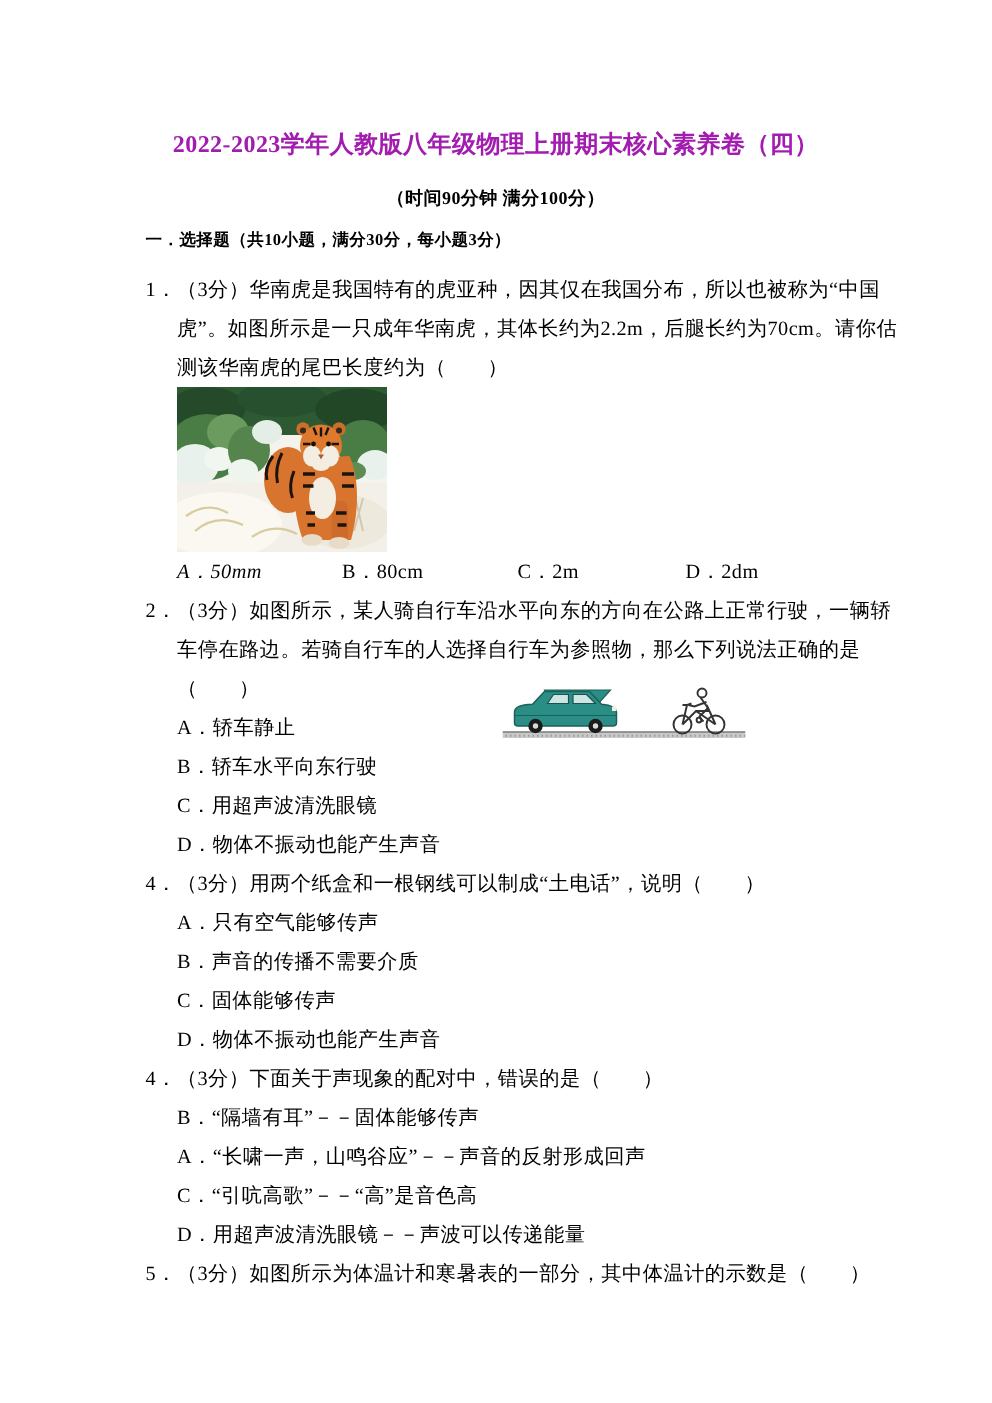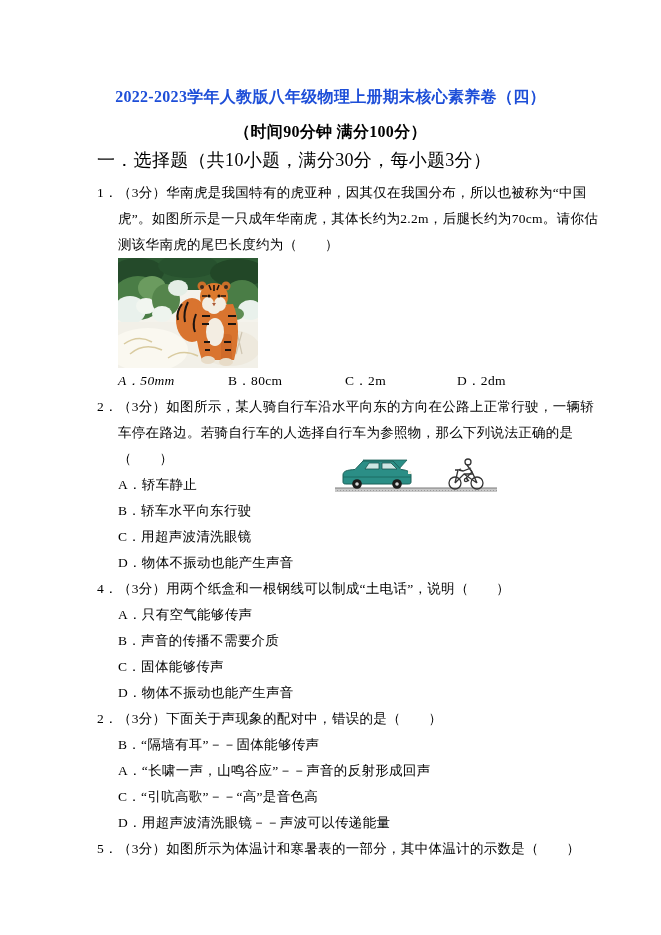--- a/index.html
+++ b/index.html
@@ -16,28 +16,28 @@
   .title{
     margin:86px 20px 0 20px;
     text-align:center;
     font-size:16px;
     font-weight:bold;
     line-height:22px;
   }
   .subtitle{
     margin-top:14px;
     text-align:center;
-    font-size:16px;
+    font-size:12px;
     font-weight:bold;
     line-height:20px;
   }
   .section-heading{
     margin:6px 96px 0 97px;
-    font-size:18px;
-    font-weight:normal;
+    font-size:11px;
+    font-weight:bold;
     line-height:20px;
     margin-top:8px;
   }
   .question{
     margin:0 58px 0 97px;
     line-height:26px;
   }
   .question.first{ margin-top:10px; }
   .stem{
     margin:0;
@@ -69,21 +69,21 @@
     left:238px; top:62px;
     width:162px; height:38px;
     line-height:0;
   }
 </style>
 </head>
 <body>
 
 <div class="page" style="background: rgb(255, 255, 255);">
 
-  <h1 class="title" style="color: #1d4ed8;">2022-2023学年人教版八年级物理上册期末核心素养卷（四）</h1>
+  <h1 class="title" style="color: #a21caf;">2022-2023学年人教版八年级物理上册期末核心素养卷（四）</h1>
 
   <div class="subtitle">（时间90分钟 满分100分）</div>
 
   <div class="section-heading">一．选择题（共10小题，满分30分，每小题3分）</div>
 
   <div class="question first">
     <p class="stem">1．（3分）华南虎是我国特有的虎亚种，因其仅在我国分布，所以也被称为“中国虎”。如图所示是一只成年华南虎，其体长约为2.2m，后腿长约为70cm。请你估测该华南虎的尾巴长度约为（　　）</p>
 
     <div class="figure-tiger">
       <svg width="140" height="110" viewBox="0 0 140 110" xmlns="http://www.w3.org/2000/svg">
@@ -190,21 +190,21 @@
 
   <div class="question">
     <p class="stem">4．（3分）用两个纸盒和一根钢线可以制成“土电话”，说明（　　）</p>
     <span class="option">A．只有空气能够传声</span>
     <span class="option">B．声音的传播不需要介质</span>
     <span class="option">C．固体能够传声</span>
     <span class="option">D．物体不振动也能产生声音</span>
   </div>
 
   <div class="question">
-    <p class="stem">2．（3分）下面关于声现象的配对中，错误的是（　　）</p>
+    <p class="stem">4．（3分）下面关于声现象的配对中，错误的是（　　）</p>
     <span class="option">B．“隔墙有耳”－－固体能够传声</span>
     <span class="option">A．“长啸一声，山鸣谷应”－－声音的反射形成回声</span>
     <span class="option">C．“引吭高歌”－－“高”是音色高</span>
     <span class="option">D．用超声波清洗眼镜－－声波可以传递能量</span>
   </div>
 
   <div class="question">
     <p class="stem">5．（3分）如图所示为体温计和寒暑表的一部分，其中体温计的示数是（　　）</p>
   </div>
 

